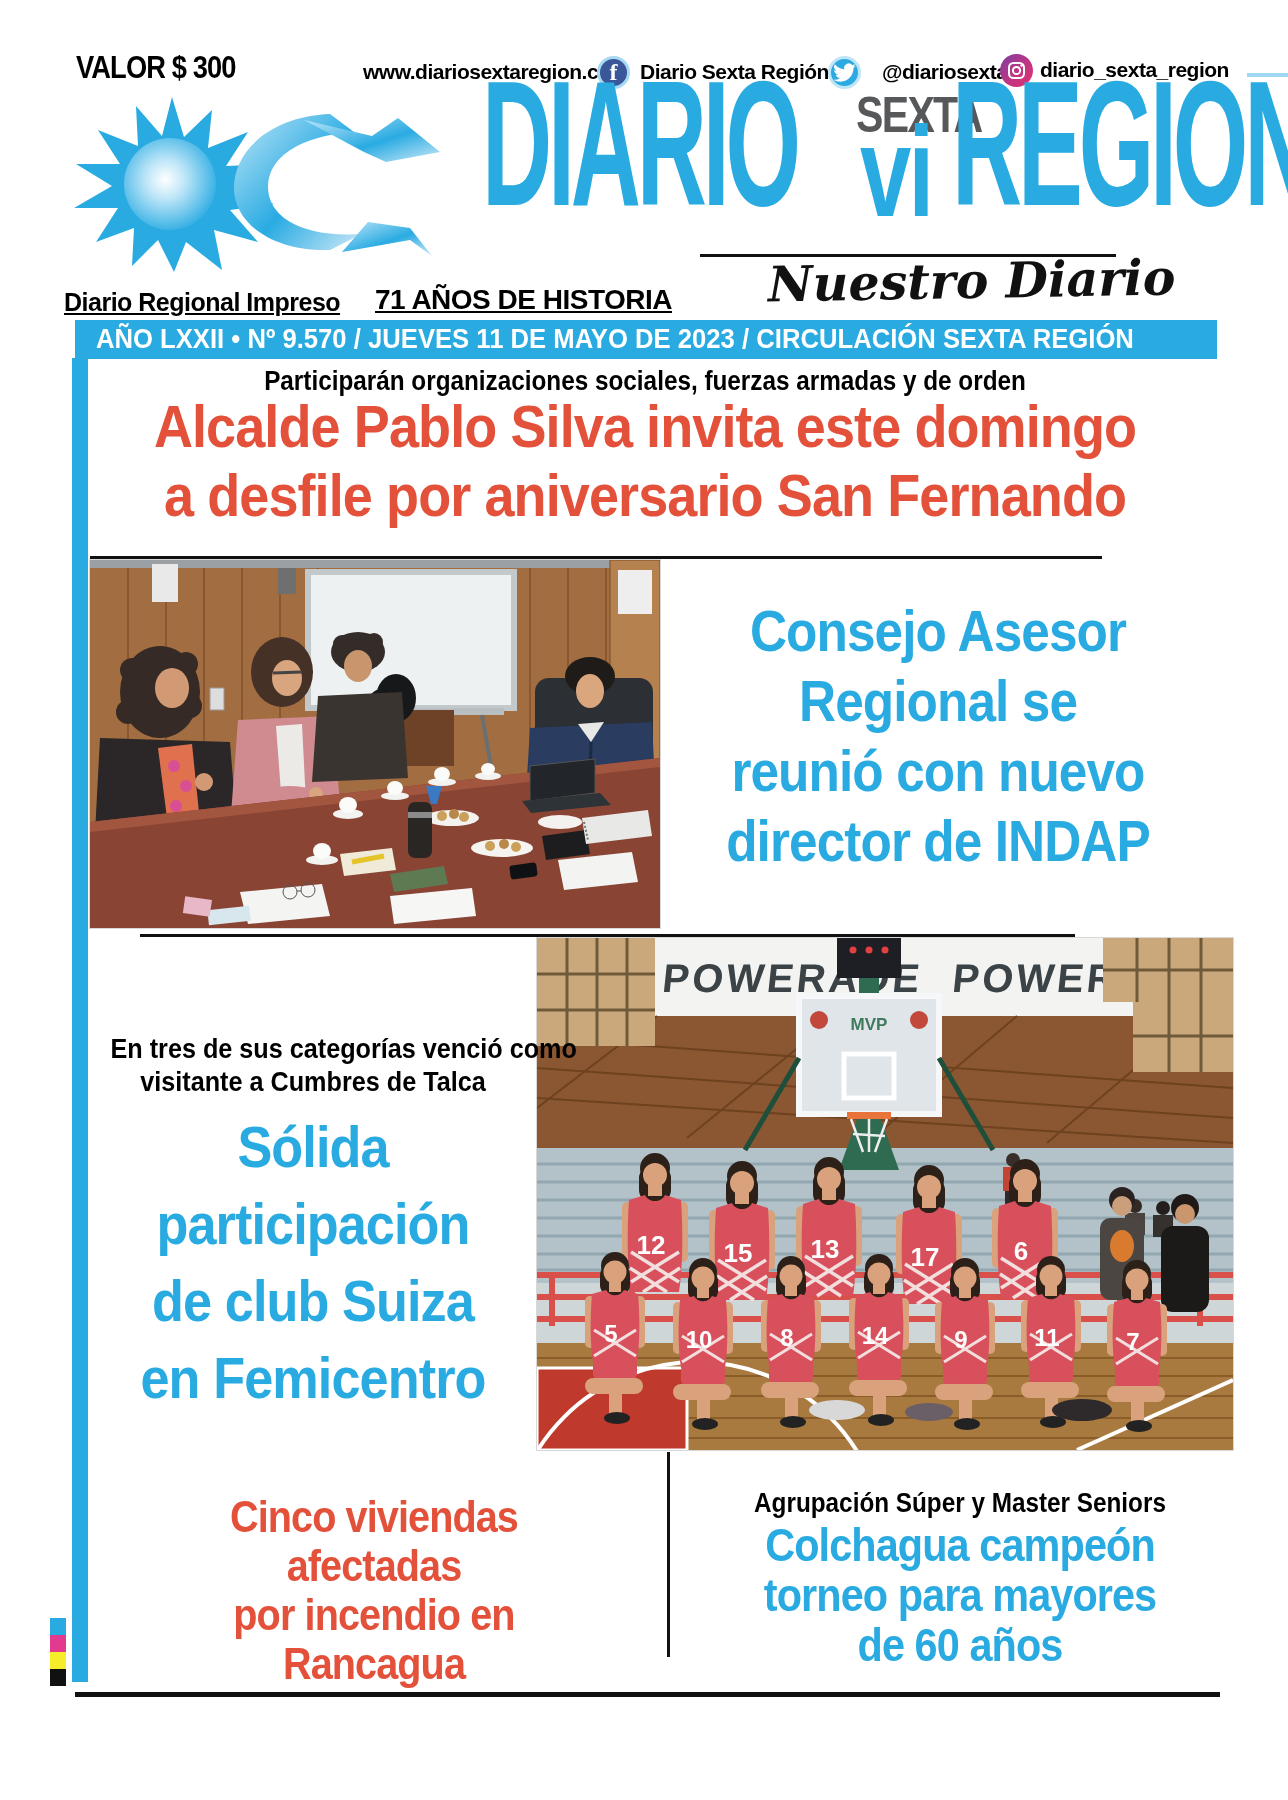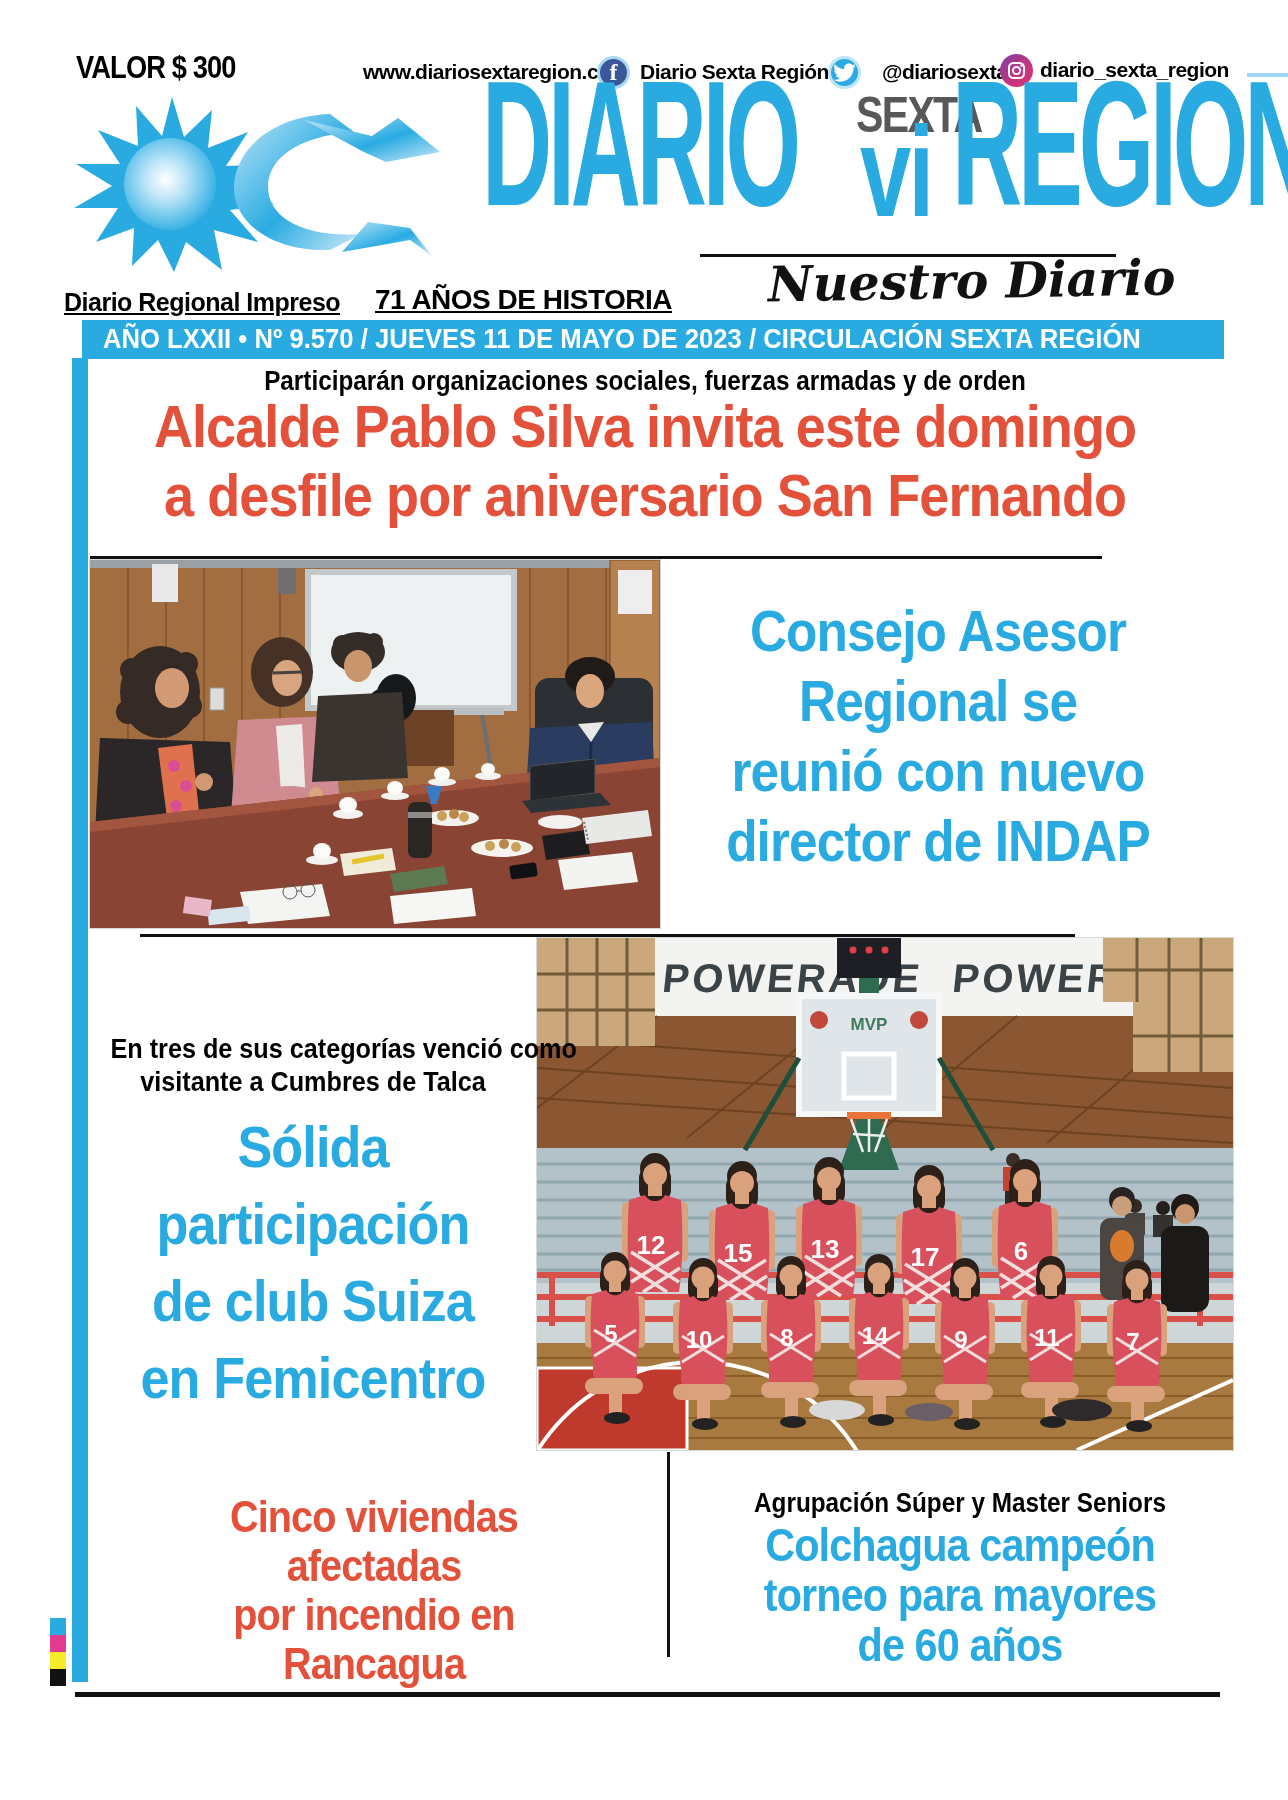--- a/index.html
+++ b/index.html
@@ -17,21 +17,21 @@
   .sicon{width:33px;height:33px;border-radius:50%;box-sizing:border-box;}
   .fb{background:#3a579a;border:3px solid #a8d9f2;color:#fff;font-size:24px;font-weight:bold;
       text-align:center;line-height:27px;font-family:"Liberation Serif",serif;}
   .tw{background:#2caae1;border:3px solid #bfe6f6;}
   .ig{background:linear-gradient(135deg,#7b3fa0 0%,#c13584 55%,#e1306c 100%);}
   .logo-word{font-size:162px;line-height:158px;letter-spacing:-7px;font-weight:bold;color:#29abe2;
              transform:scale(0.60,1.10);transform-origin:left bottom;}
   .slogan{font-family:"DejaVu Serif",serif;font-style:italic;font-weight:bold;font-size:49px;color:#111;
           transform:rotate(-1deg);}
   .tagline{font-size:25px;letter-spacing:-0.5px;}
-  .editionbar{left:75px;top:320px;width:1142px;height:39px;background:#29abe2;color:#fff;margin-left:7px;}
+  .editionbar{left:75px;top:320px;width:1142px;height:39px;background:#29abe2;color:#fff;}
   .editionbar div{font-size:27px;font-weight:bold;line-height:39px;padding-left:22px;
                   transform:scaleX(.95);transform-origin:left;white-space:nowrap;}
 
   
   .leftrule{left:72px;top:358px;width:16px;height:1324px;background:#29abe2;}
   .kicker{font-size:27px;font-weight:bold;color:#000;}
   .headline-red{font-size:60px;line-height:69px;font-weight:bold;color:#e4513b;letter-spacing:-1px;}
   .headline-cyan{font-weight:bold;color:#29abe2;letter-spacing:-1px;}
   .hl-indap{font-size:57px;line-height:70px;}
   .hl-femi{font-size:58px;line-height:77px;}

